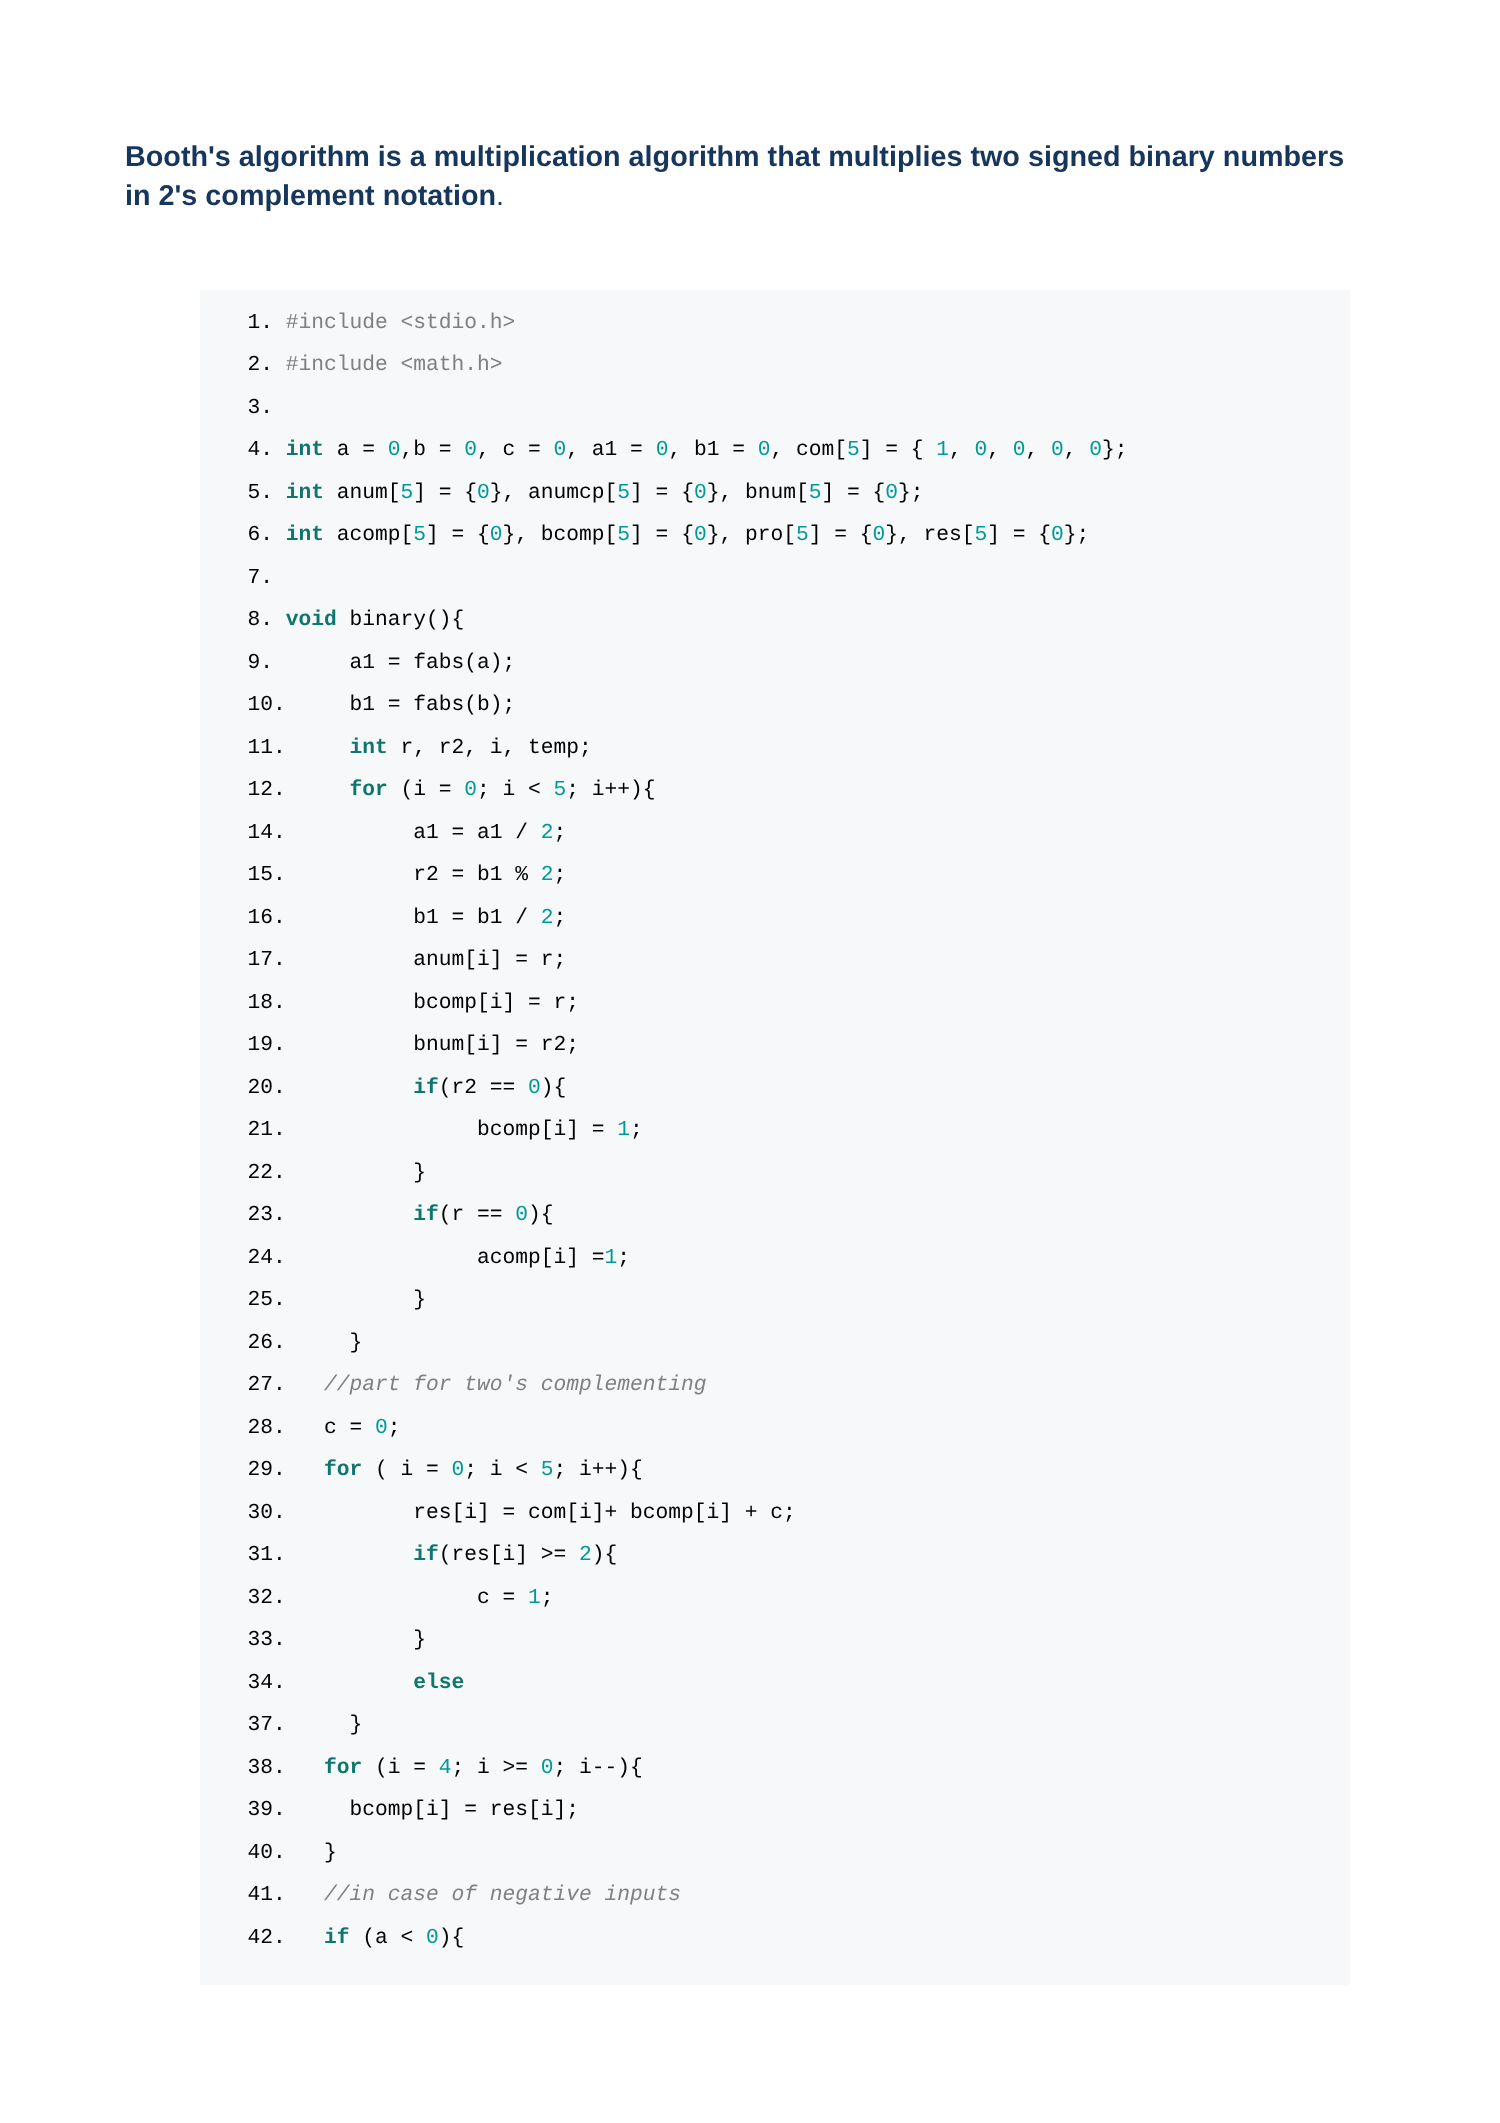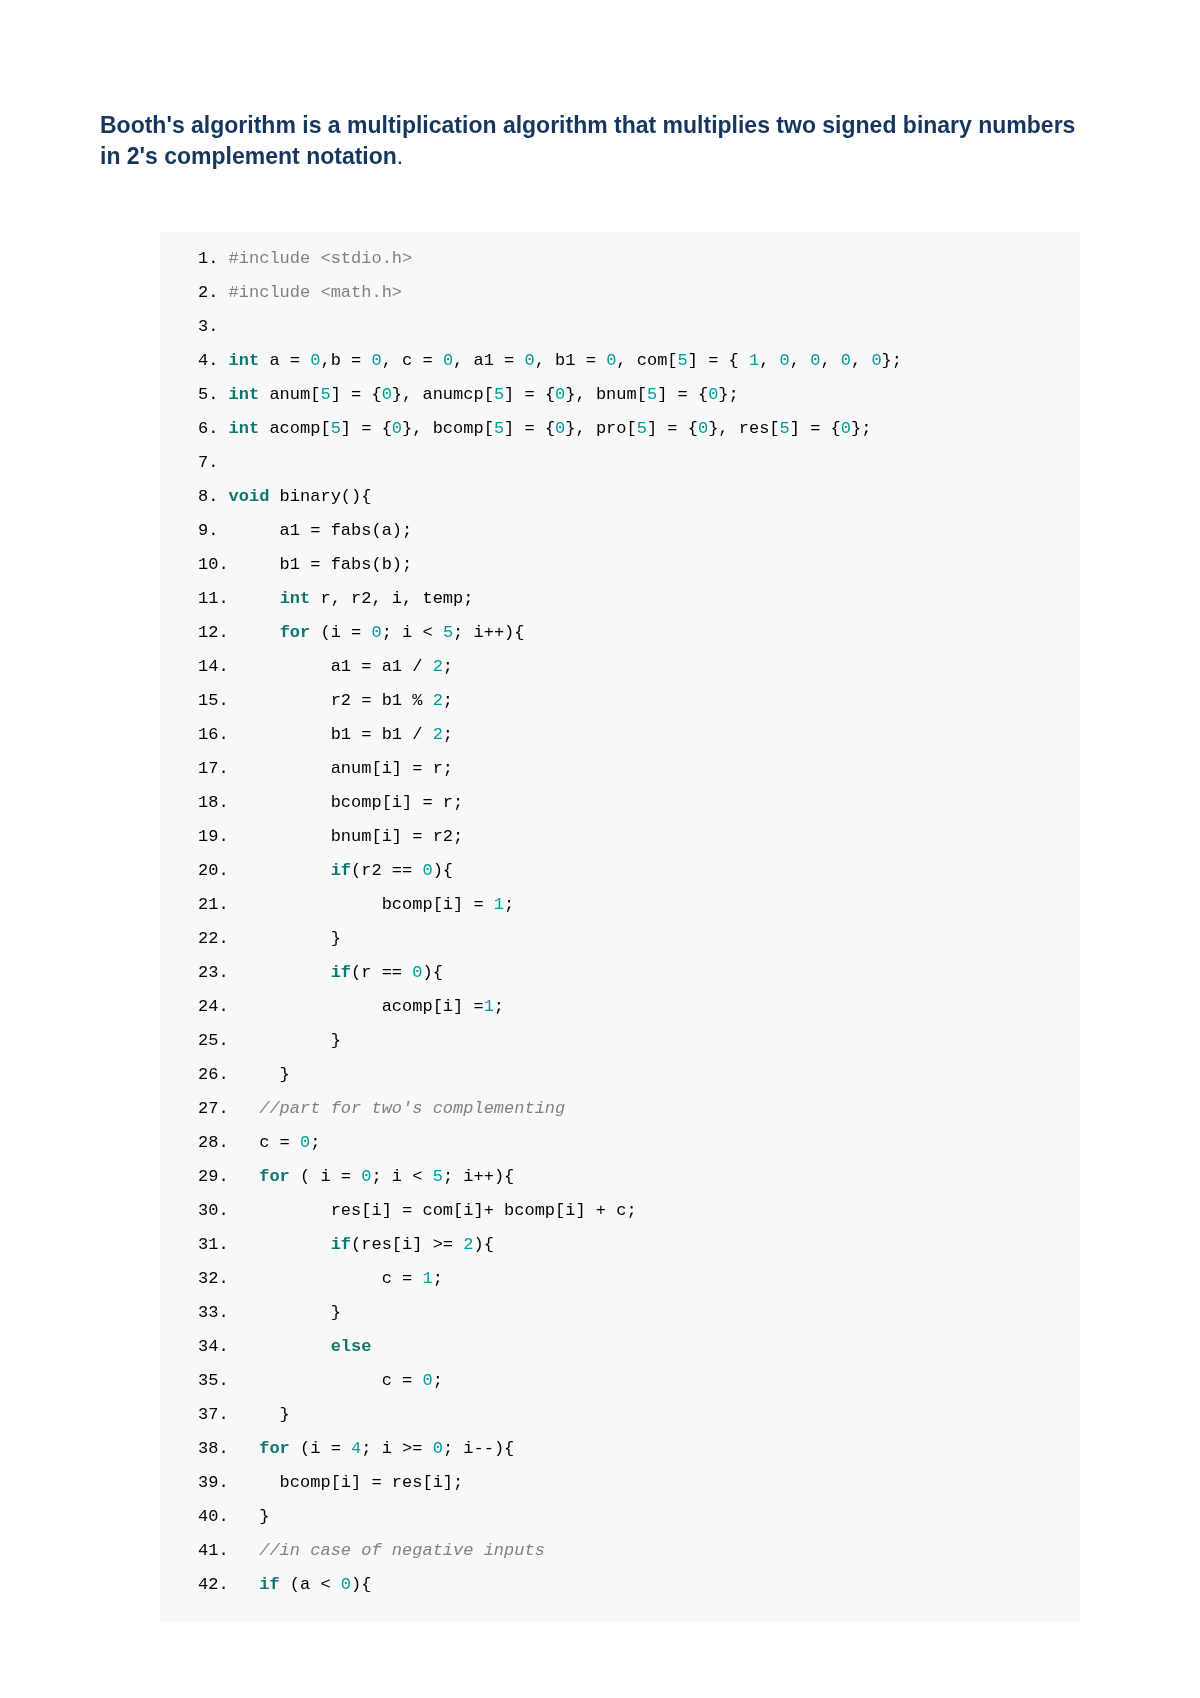--- a/index.html
+++ b/index.html
@@ -82,21 +82,20 @@
       <span class="code-line"><span class="ln">25.</span> <span class="id">         }</span></span>
       <span class="code-line"><span class="ln">26.</span> <span class="id">    }</span></span>
       <span class="code-line"><span class="ln">27.</span> <span class="id">  </span><span class="cm">//part for two's complementing</span></span>
       <span class="code-line"><span class="ln">28.</span> <span class="id">  c = </span><span class="num">0</span><span class="id">;</span></span>
       <span class="code-line"><span class="ln">29.</span> <span class="id">  </span><span class="kw">for</span><span class="id"> ( i = </span><span class="num">0</span><span class="id">; i &lt; </span><span class="num">5</span><span class="id">; i++){</span></span>
       <span class="code-line"><span class="ln">30.</span> <span class="id">         res[i] = com[i]+ bcomp[i] + c;</span></span>
       <span class="code-line"><span class="ln">31.</span> <span class="id">         </span><span class="kw">if</span><span class="id">(res[i] &gt;= </span><span class="num">2</span><span class="id">){</span></span>
       <span class="code-line"><span class="ln">32.</span> <span class="id">              c = </span><span class="num">1</span><span class="id">;</span></span>
       <span class="code-line"><span class="ln">33.</span> <span class="id">         }</span></span>
       <span class="code-line"><span class="ln">34.</span> <span class="id">         </span><span class="kw">else</span></span>
-      <span class="code-line"><span class="ln">35.</span> <span class="id">              c = </span><span class="num">0</span><span class="id">;</span></span>
       <span class="code-line"><span class="ln">37.</span> <span class="id">    }</span></span>
       <span class="code-line"><span class="ln">38.</span> <span class="id">  </span><span class="kw">for</span><span class="id"> (i = </span><span class="num">4</span><span class="id">; i &gt;= </span><span class="num">0</span><span class="id">; i--){</span></span>
       <span class="code-line"><span class="ln">39.</span> <span class="id">    bcomp[i] = res[i];</span></span>
       <span class="code-line"><span class="ln">40.</span> <span class="id">  }</span></span>
       <span class="code-line"><span class="ln">41.</span> <span class="id">  </span><span class="cm">//in case of negative inputs</span></span>
       <span class="code-line"><span class="ln">42.</span> <span class="id">  </span><span class="kw">if</span><span class="id"> (a &lt; </span><span class="num">0</span><span class="id">){</span></span>
     </div>
 </div>
 
 </body></html>

